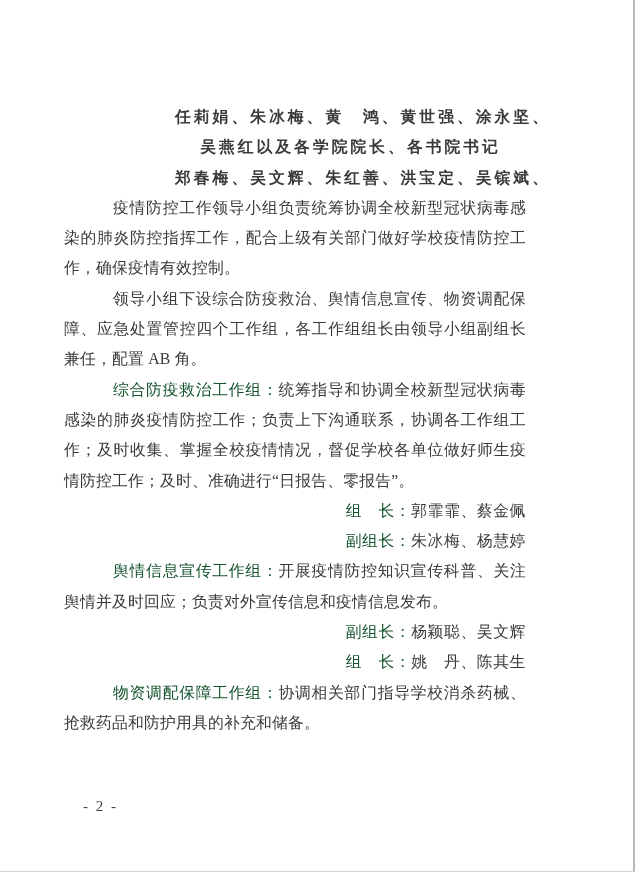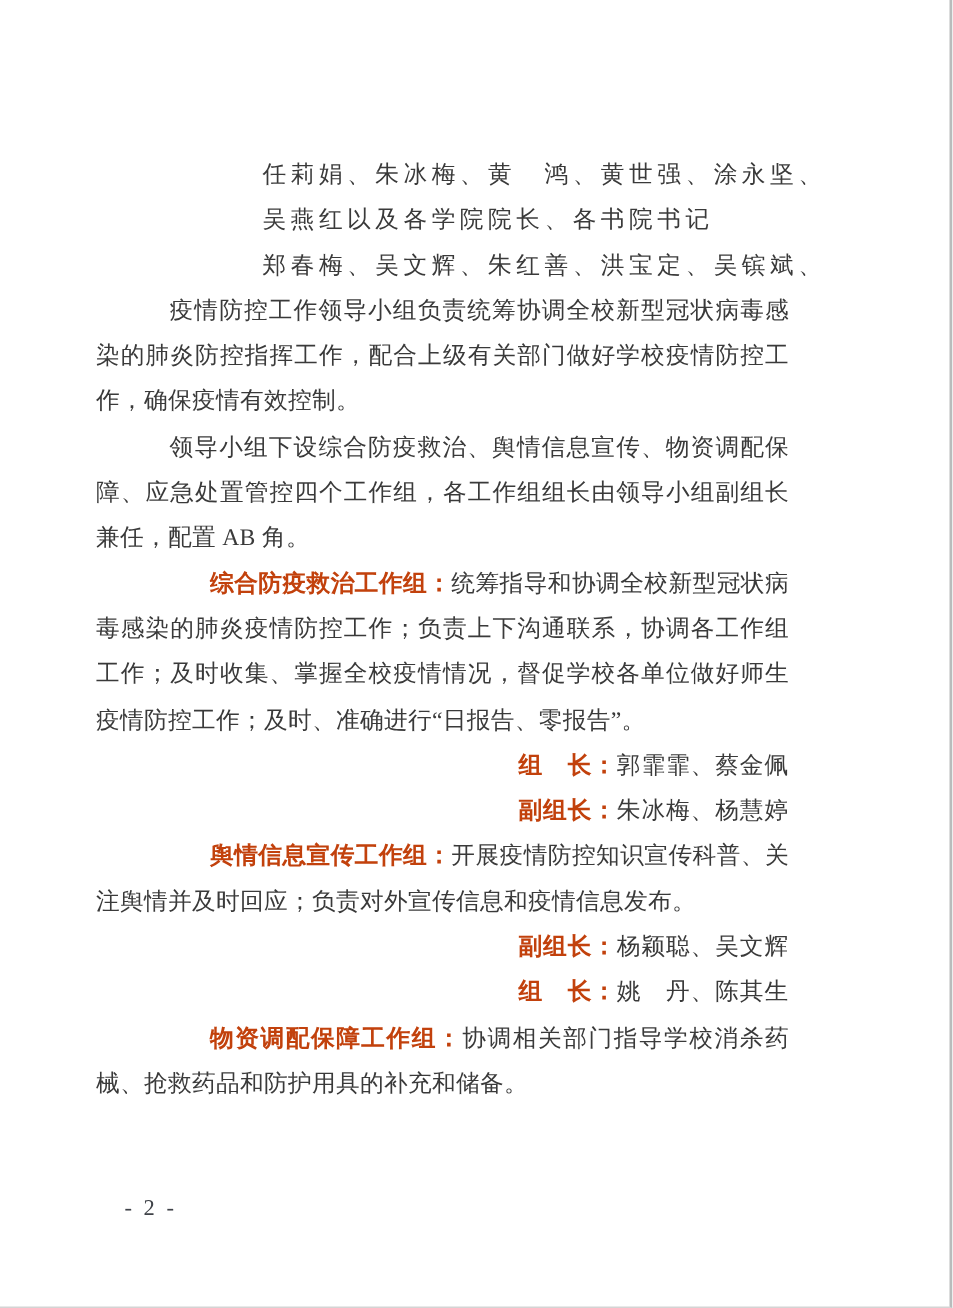--- a/index.html
+++ b/index.html
@@ -24,32 +24,32 @@
     left: 64px;
     top: 102px;
     width: 462px;
     font-size: 15.8px;
     line-height: 30.3px;
     text-align: justify;
   }
   .cont-line {
     padding-left: 111px;
     letter-spacing: 3px;
-    text-align: left;
+    text-align: center;
     white-space: nowrap;
+    font-weight: bold;
   }
   .para {
     margin: 0;
     text-indent: 49px;
     letter-spacing: 0.2px;
   }
   .bold-lead {
-    font-weight: bold;
-    color: #c2410c;
-    margin-left: 27px;
+    font-weight: normal;
+    color: #14532d;
   }
   .role-line {
     margin: 0;
     text-indent: 49px;
     letter-spacing: 0.6px;
     text-align: right;
   }
   .footer-pagenum {
     position: absolute;
     left: 83px;

